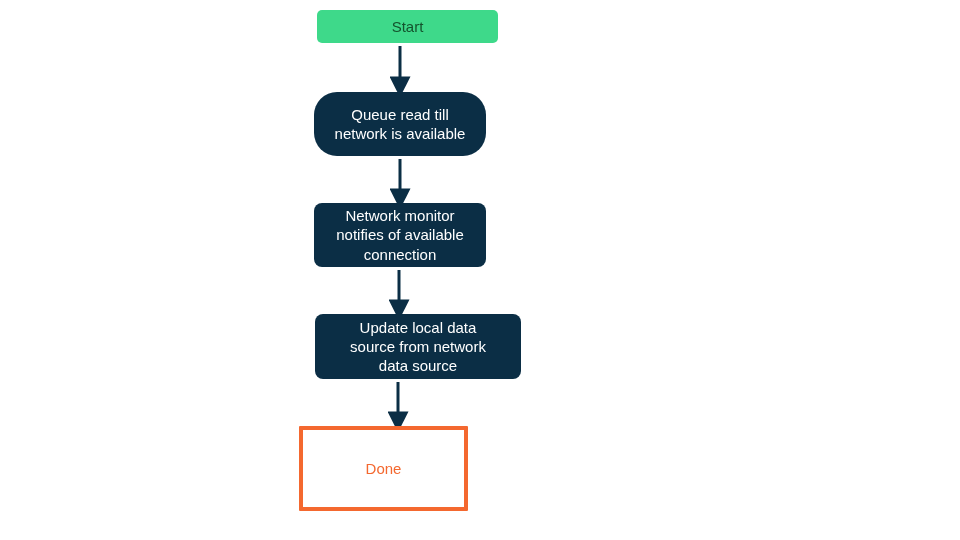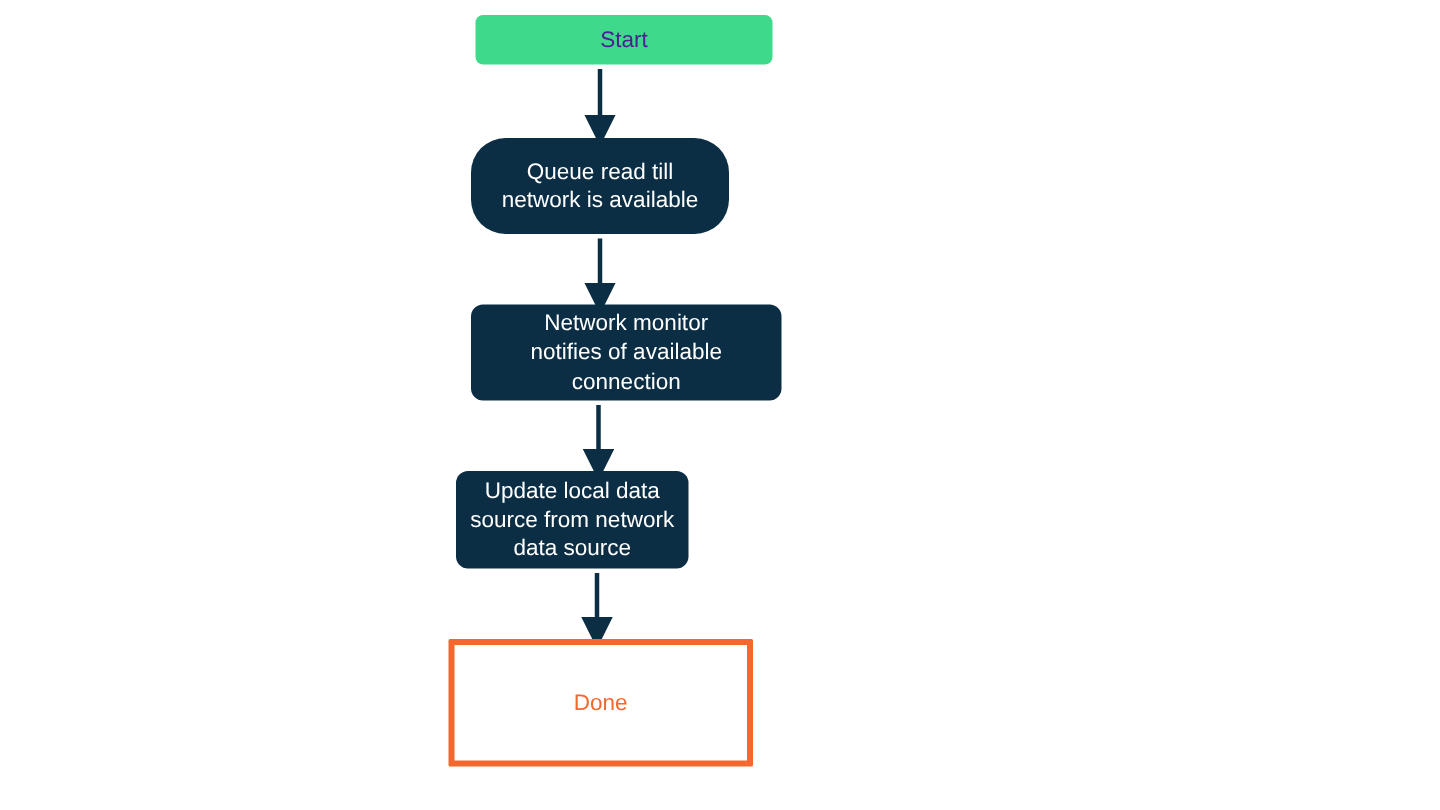--- a/index.html
+++ b/index.html
@@ -36,25 +36,25 @@
   .node-label {
     display: block;
     white-space: pre-line;
     padding: 0 6px;
   }
 
   
   .node-start {
     left: 317px;
     top: 10px;
-    width: 198px;
+    width: 181px;
     height: 33px;
     background: #3ed98a;
     border-radius: 5px;
-    color: #4c1d95;
+    color: #14532d;
     font-size: 15px;
   }
 
   
   .node-process {
     background: #0b2e45;
     border-radius: 8px;
     color: #ffffff;
     font-size: 15px;
   }
@@ -62,35 +62,35 @@
   .node-process-1 {
     left: 314px;
     top: 92px;
     width: 172px;
     height: 64px;
     border-radius: 23px;
   }
   .node-process-2 {
     left: 314px;
     top: 203px;
-    width: 207px;
+    width: 172px;
     height: 64px;
   }
   .node-process-3 {
-    left: 304px;
+    left: 315px;
     top: 314px;
-    width: 155px;
+    width: 206px;
     height: 65px;
   }
 
   
   .node-done {
     left: 299px;
     top: 426px;
-    width: 203px;
+    width: 169px;
     height: 85px;
     background: #ffffff;
     border: 4px solid #f4682f;
     border-radius: 1px;
     color: #f4682f;
     font-size: 15px;
   }
 
   
   .connector {

